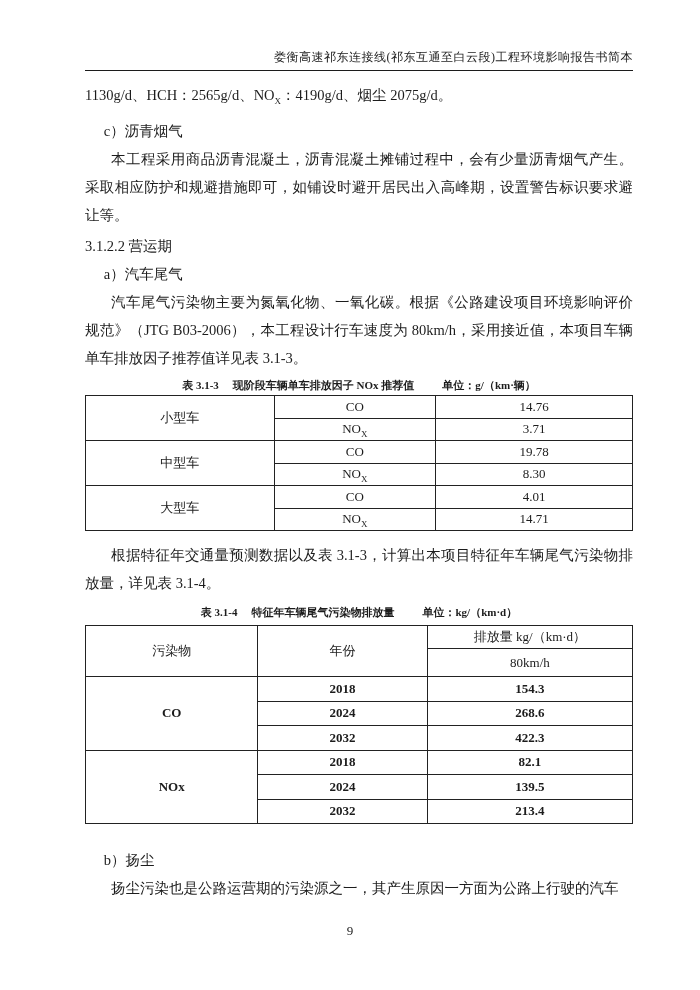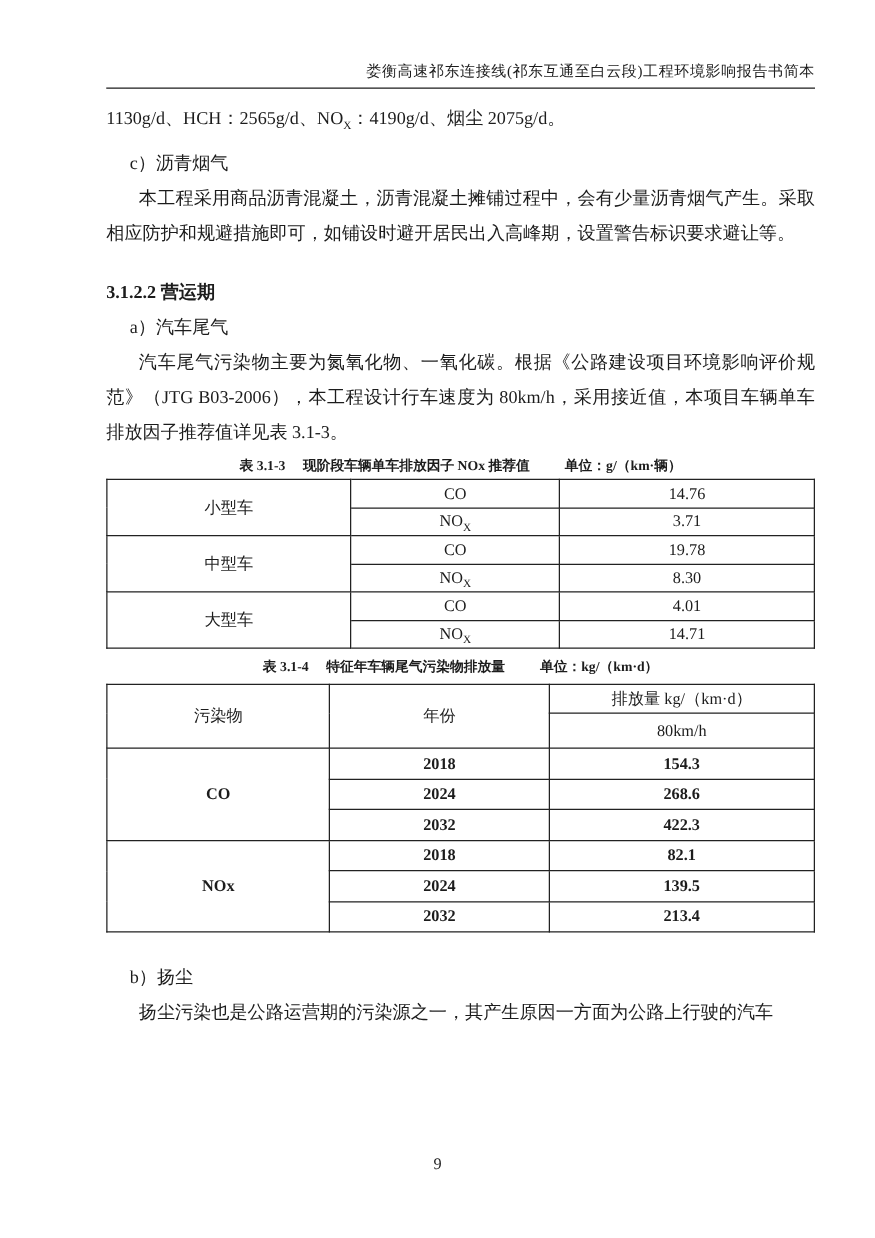--- a/index.html
+++ b/index.html
@@ -7,21 +7,21 @@
     width: 700px; height: 990px;
     background: #ffffff;
     font-family: "Liberation Serif", "DejaVu Serif", serif;
     color: #1c1c1c;
     position: relative;
     overflow: hidden;
   }
   .page {
     box-sizing: border-box;
     width: 700px; height: 862px;
-    padding: 50px 48px 0 85px;
+    padding: 50px 67px 0 85px;
     position: relative;
   }
   
   .running-header {
     text-align: right;
     font-size: 12px;
     line-height: 15px;
     padding-bottom: 5px;
     border-bottom: 1.6px solid #1c1c1c;
     letter-spacing: 0.5px;
@@ -31,21 +31,21 @@
   p { margin: 0; }
   .body-line, .body-para, .item-title, .section-title {
     font-size: 14.5px;
     line-height: 28px;
     text-align: justify;
   }
   .body-para { text-indent: 1.8em; }
   .item-title { text-indent: 1.3em; }
   .m-para1 { margin-top: 10px; }
   .m-ctitle { margin-top: 8px; }
-  .m-3122 { margin-top: 19px; font-weight: bold; }
+  .m-3122 { margin-top: 3px; }
   .m-cap313 { margin-top: 3px; }
   .m-between { margin-top: 10px; }
   .m-cap314 { margin-top: 5px; }
   .m-btitle { margin-top: 22px; }
   sub { font-size: 9px; line-height: 0; }
   
   .caption {
     text-align: center;
     font-weight: bold;
     font-size: 11px;
@@ -133,20 +133,21 @@
         <td><span>CO</span><sub></sub></td>
         <td>4.01</td>
       </tr>
       <tr>
         <td><span>NO</span><sub>X</sub></td>
         <td>14.71</td>
       </tr>
     </tbody>
   </table>
 
+  <p class="body-para m-between">根据特征年交通量预测数据以及表 3.1-3，计算出本项目特征年车辆尾气污染物排放量，详见表 3.1-4。</p>
 
   <div class="caption m-cap314">
     <span>表 3.1-4</span><span class="gap-s">特征年车辆尾气污染物排放量</span><span class="gap-l">单位：kg/（km·d）</span>
   </div>
 
   <table class="tbl tbl314">
     <colgroup>
         <col style="width:31.5%">
         <col style="width:31%">
         <col style="width:37.5%">

